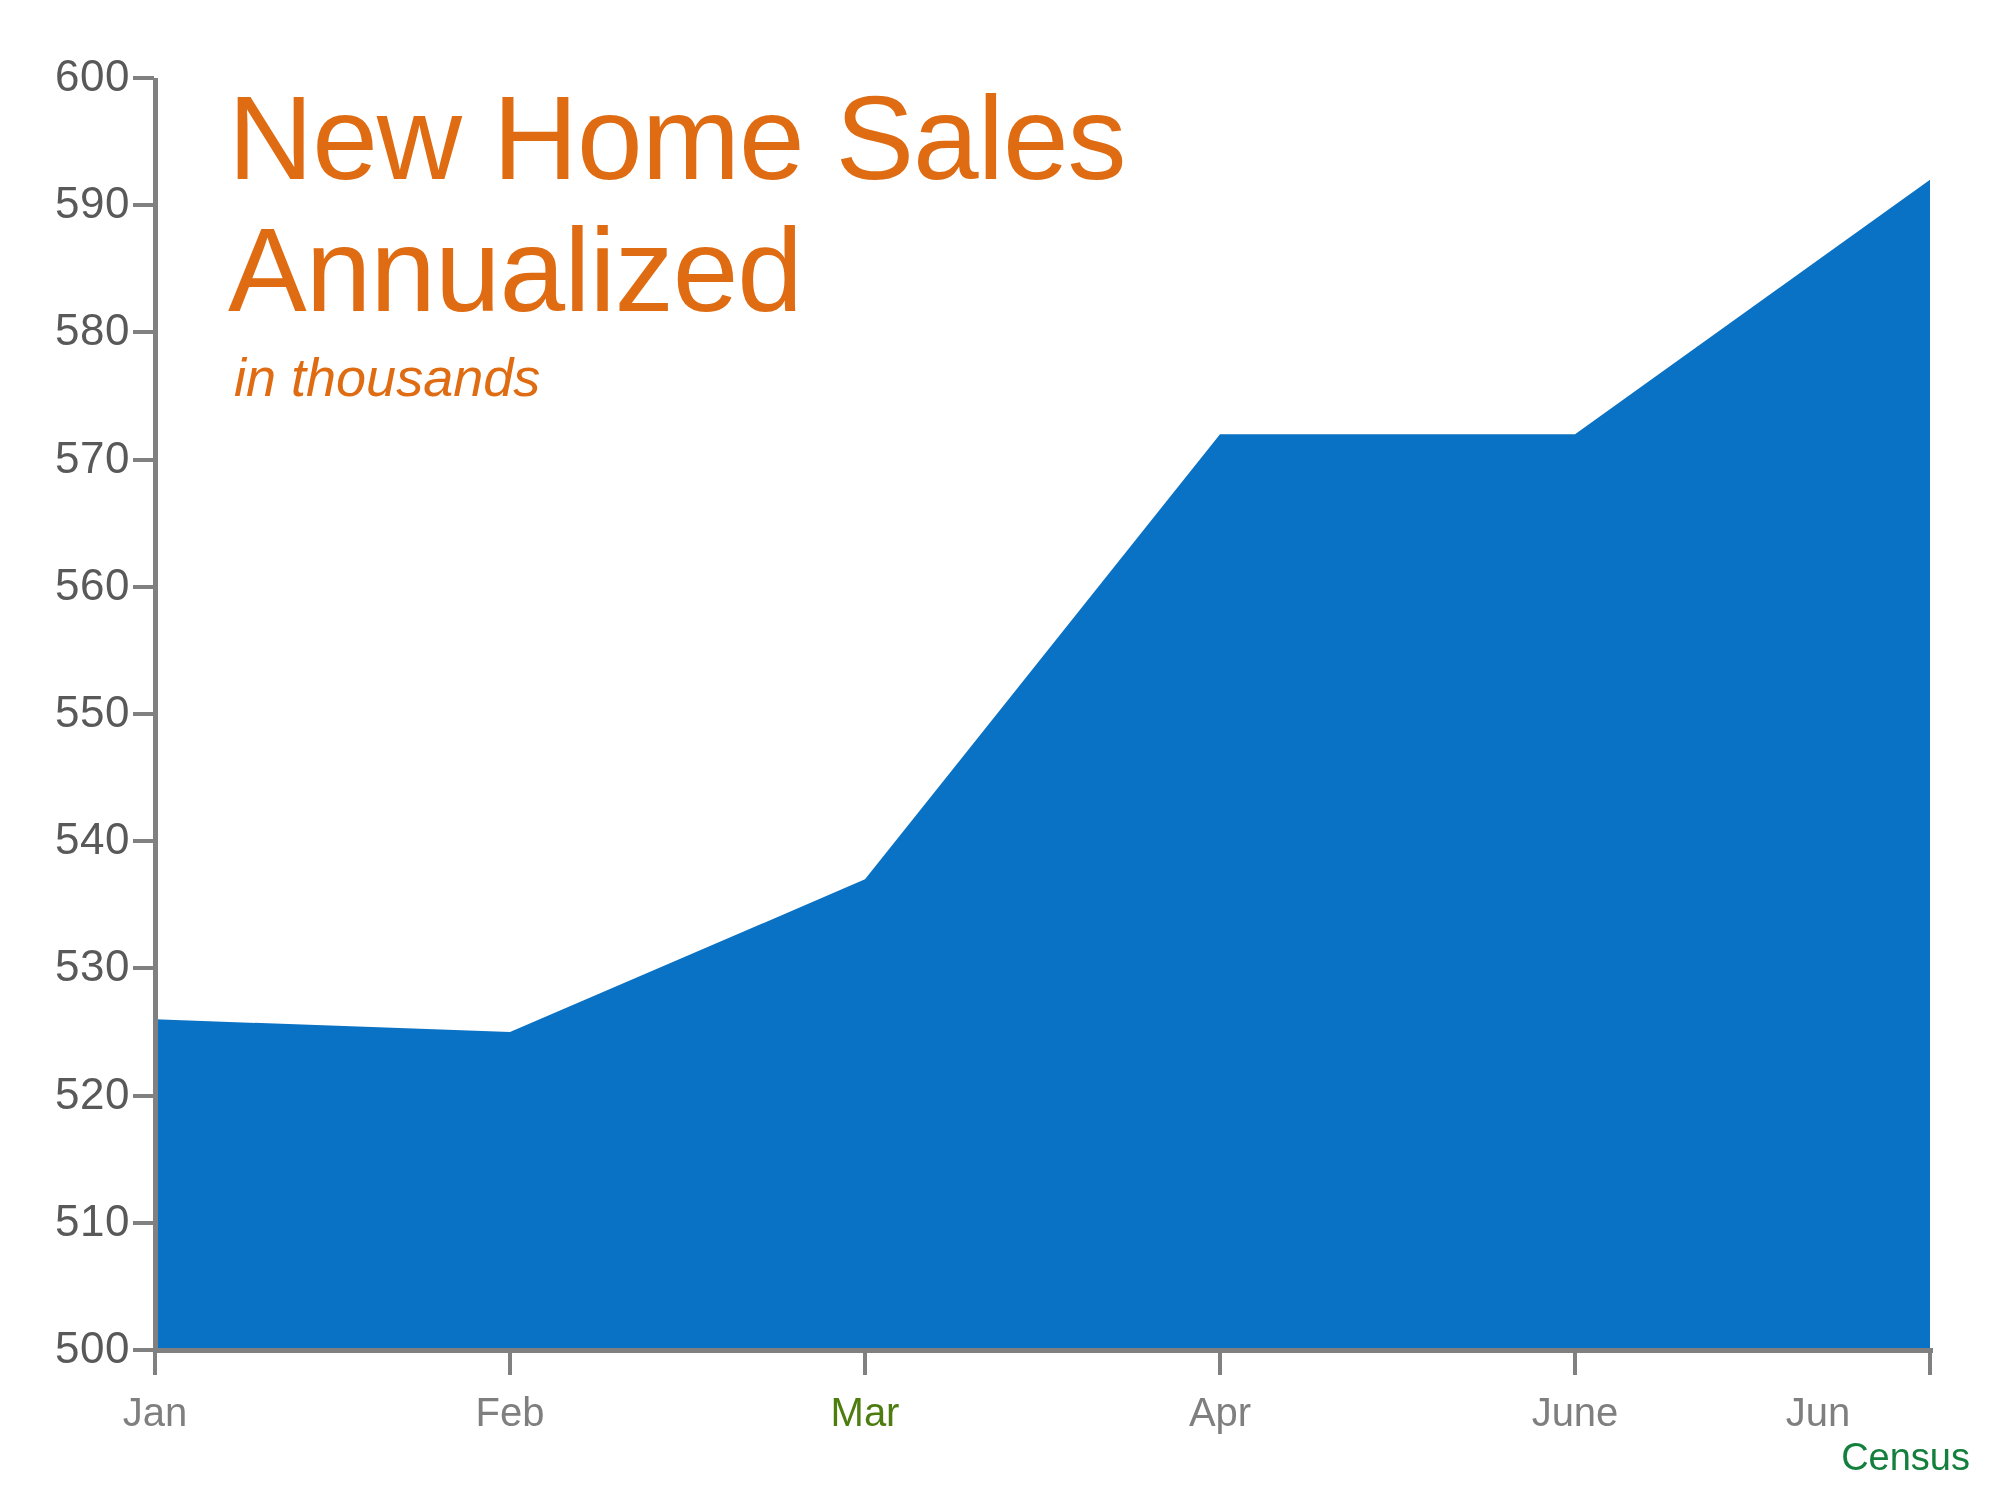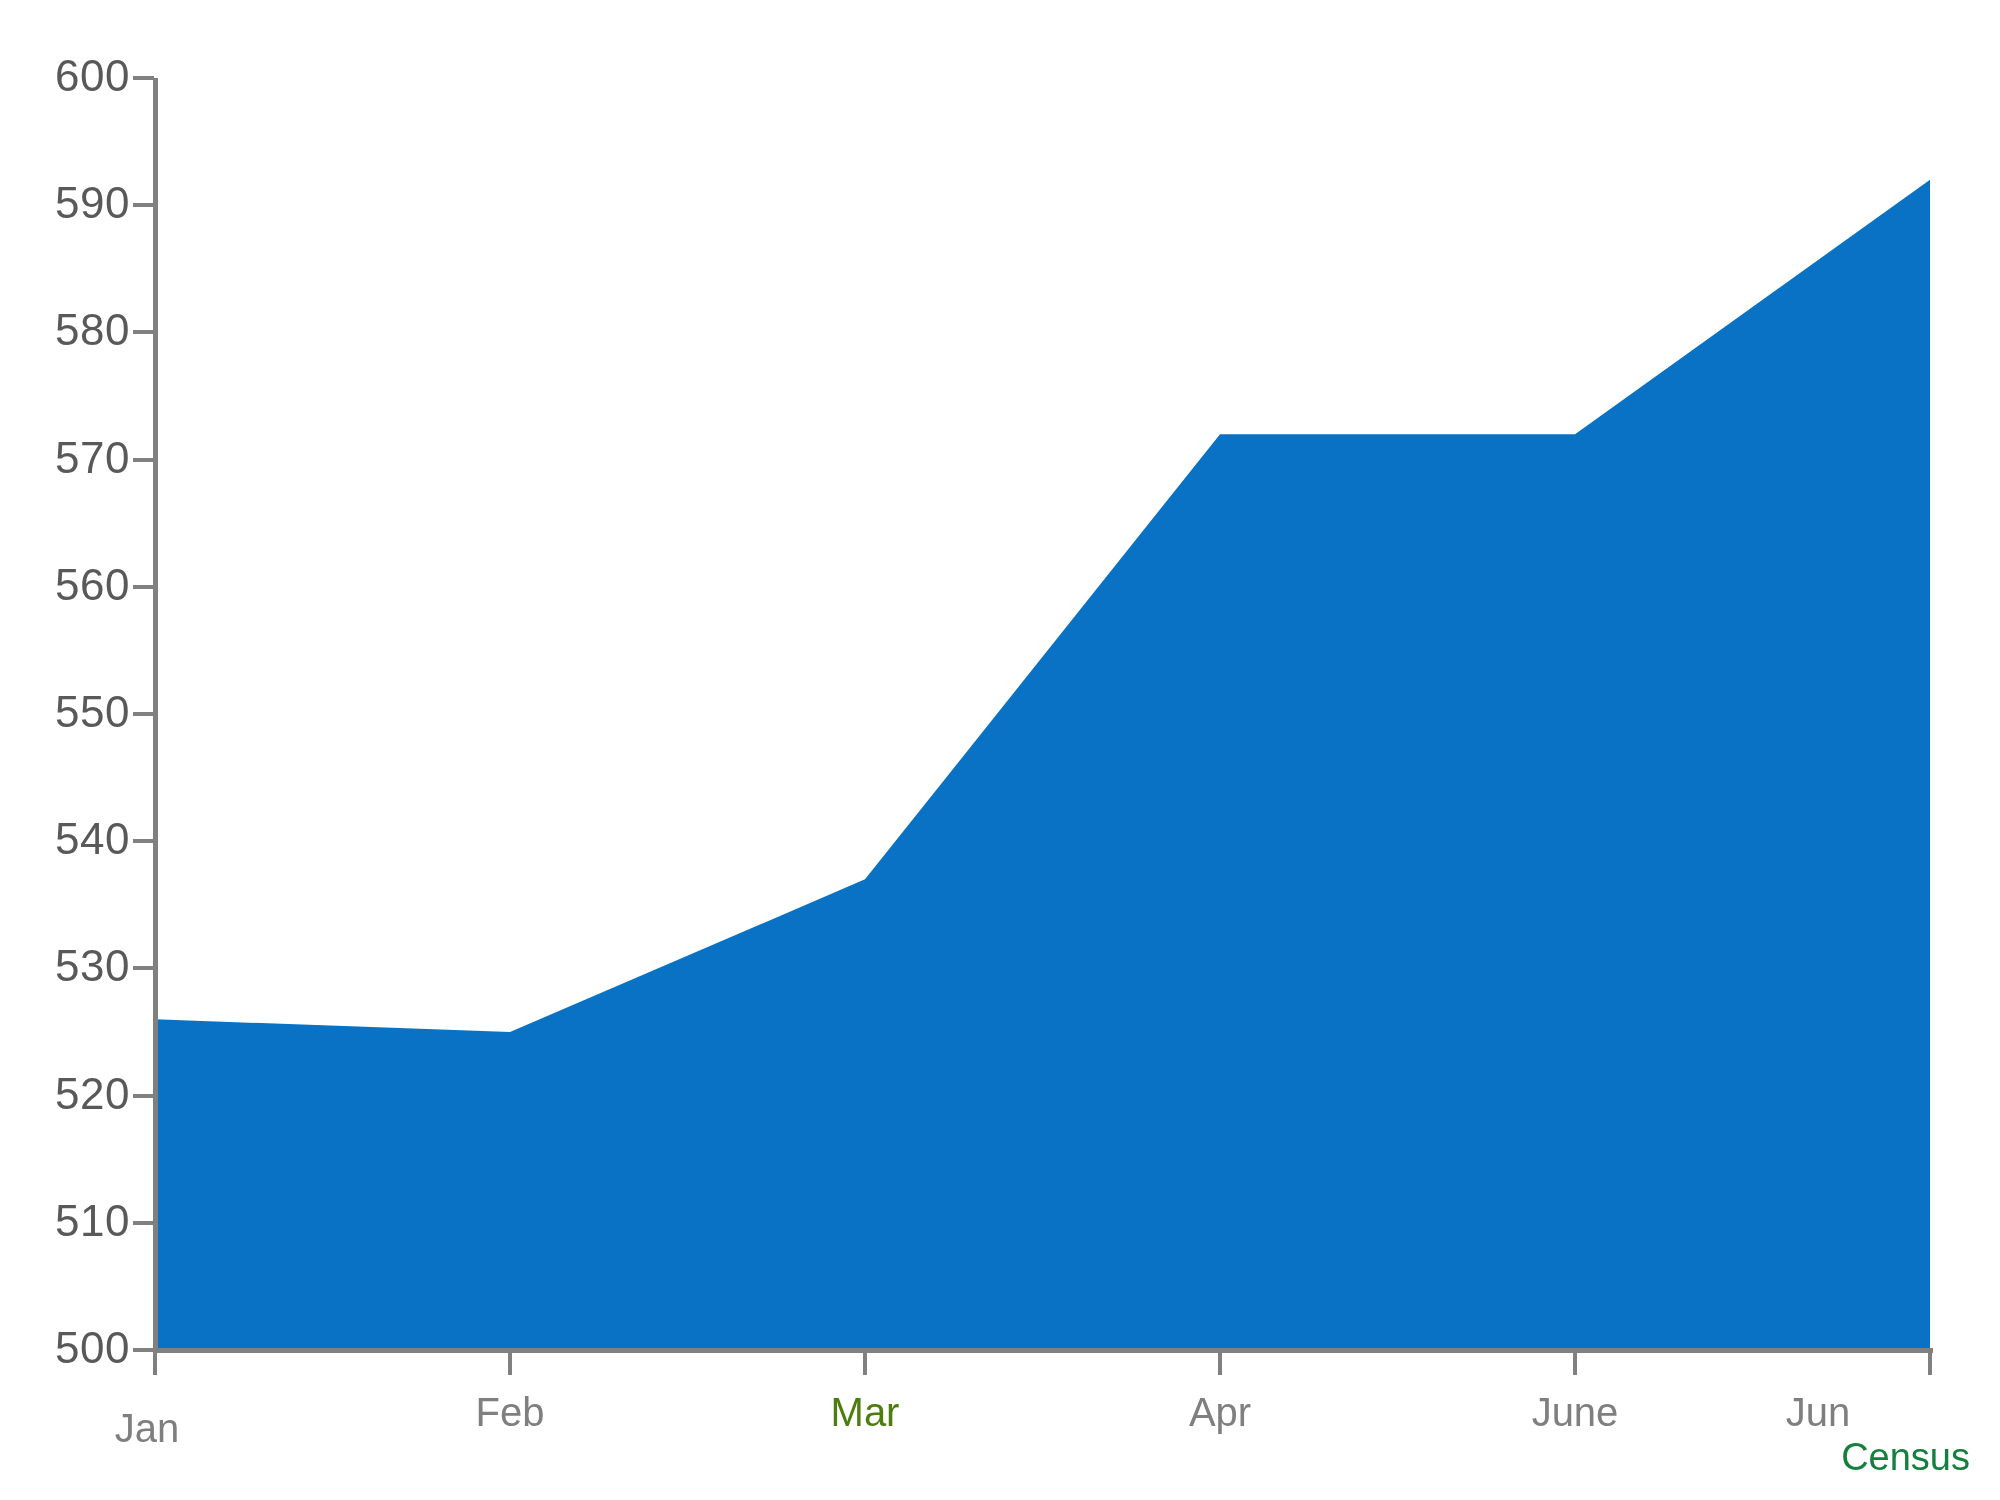--- a/index.html
+++ b/index.html
@@ -156,29 +156,33 @@
       <div class="ytick" style="top: 1093.6px;"></div>
       <div class="ytick-label" style="top: 1071.6px; color: rgb(89, 89, 89);">520</div>
       <div class="ytick" style="top: 1220.8px;"></div>
       <div class="ytick-label" style="top: 1198.8px; color: rgb(89, 89, 89);">510</div>
       <div class="ytick" style="top: 1348px;"></div>
       <div class="ytick-label" style="top: 1326px; color: rgb(89, 89, 89);">500</div>
     </div>
 
   <div id="xticks">
       <div class="xtick" style="left: 153px;"></div>
-      <div class="xtick-label" style="left: 147px; color: rgb(127, 127, 127); margin-top: 16px;">Jan</div>
+      <div class="xtick-label" style="left: 155px; color: rgb(127, 127, 127);">Jan</div>
       <div class="xtick" style="left: 508px;"></div>
       <div class="xtick-label" style="left: 510px; color: rgb(127, 127, 127);">Feb</div>
       <div class="xtick" style="left: 863px;"></div>
       <div class="xtick-label" style="left: 865px; color: #4d7c0f;">Mar</div>
       <div class="xtick" style="left: 1218px;"></div>
       <div class="xtick-label" style="left: 1220px; color: rgb(127, 127, 127); text-align: right;">Apr</div>
       <div class="xtick" style="left: 1573px;"></div>
       <div class="xtick-label" style="left: 1575px; color: rgb(127, 127, 127);">June</div>
       <div class="xtick" style="left: 1928px;"></div>
       <div class="xtick-label" style="left: 1818px; color: rgb(127, 127, 127);">Jun</div>
     </div>
 
+  <div id="title-block">
+    <div id="chart-title">New Home Sales Annualized</div>
+    <div id="chart-subtitle">in thousands</div>
+  </div>
 
   <div id="source-label">Census</div>
 
 </div>
 
 </body></html>

